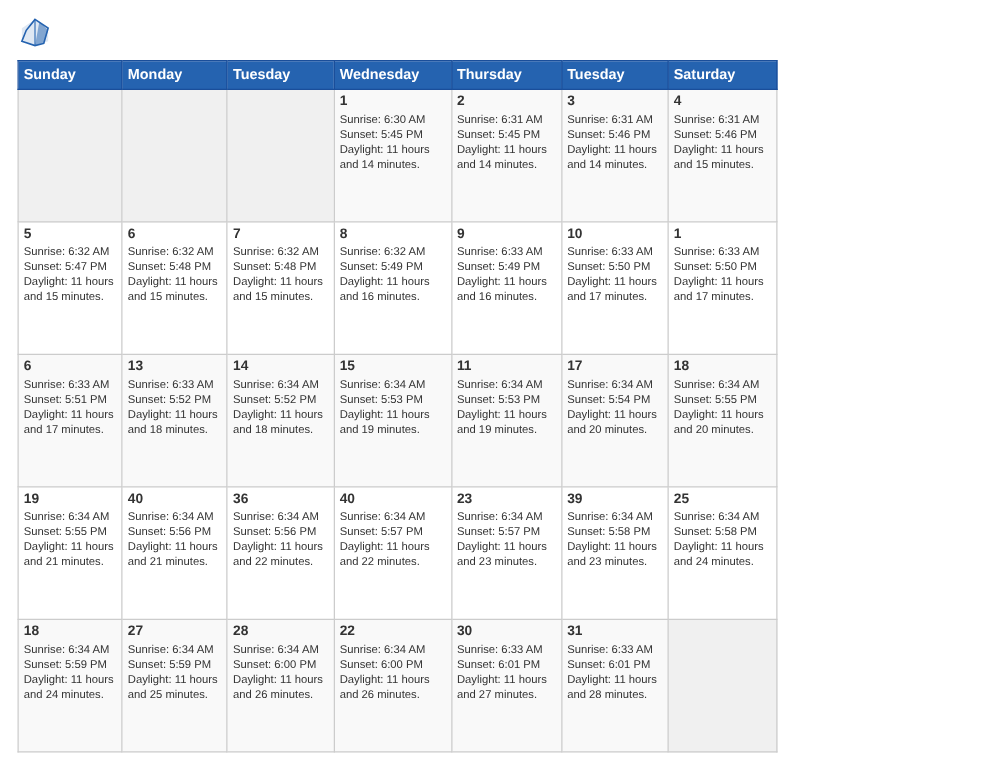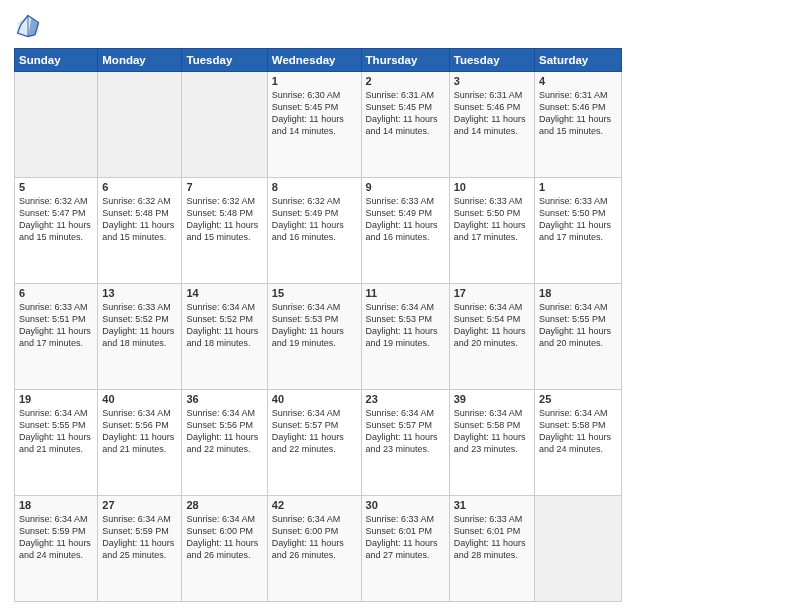--- a/index.html
+++ b/index.html
@@ -315,21 +315,21 @@
 Sunset: 5:59 PM
 Daylight: 11 hours and 25 minutes.</div>
           </td>
           <td>
             <span class="day-num">28</span>
             <div class="day-info" style="white-space: pre-line;">Sunrise: 6:34 AM
 Sunset: 6:00 PM
 Daylight: 11 hours and 26 minutes.</div>
           </td>
           <td>
-            <span class="day-num">42</span>
+            <span class="day-num">22</span>
             <div class="day-info" style="white-space: pre-line;">Sunrise: 6:34 AM
 Sunset: 6:00 PM
 Daylight: 11 hours and 26 minutes.</div>
           </td>
           <td>
             <span class="day-num">30</span>
             <div class="day-info" style="white-space: pre-line;">Sunrise: 6:33 AM
 Sunset: 6:01 PM
 Daylight: 11 hours and 27 minutes.</div>
           </td>

